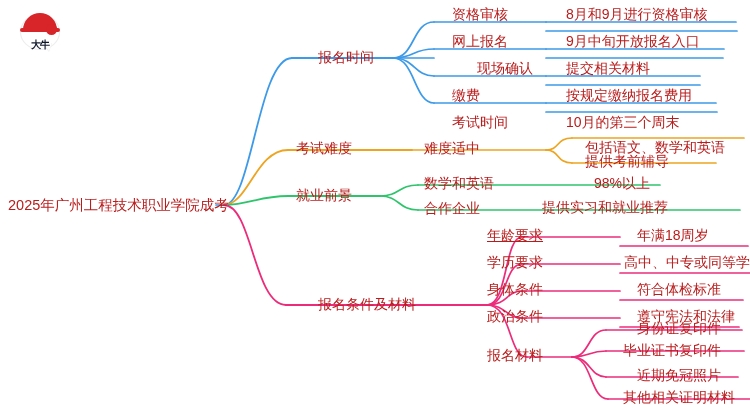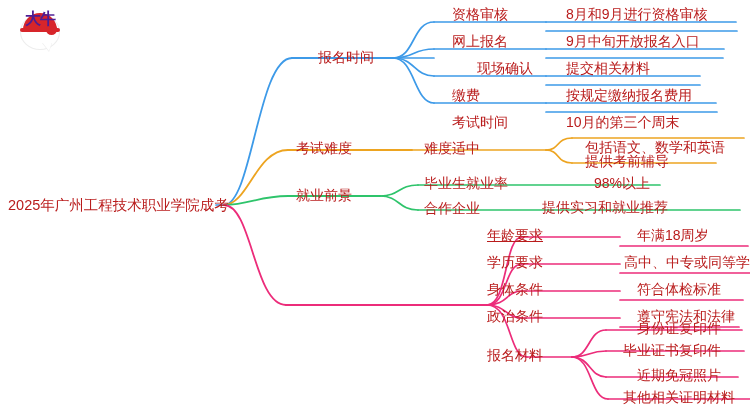--- a/index.html
+++ b/index.html
@@ -32,22 +32,22 @@
   }
   #logo-mark .cap:after{
     content:"";position:absolute;left:-3px;bottom:-2px;width:40px;height:4px;
     background:#d7252a;border-radius:2px;
   }
   #logo-mark .dot{
     position:absolute;right:5px;top:13px;width:11px;height:11px;border-radius:50%;
     background:#d7252a;
   }
   #logo-mark .cn{
-    position:absolute;left:6px;top:2px;width:32px;height:22px;
-    font-size:16px;line-height:11px;color:#4c1d95;font-weight:bold;
+    position:absolute;left:6px;top:28px;width:32px;height:22px;
+    font-size:10px;line-height:11px;color:#0f172a;font-weight:bold;
     text-align:center;letter-spacing:-1px;
     font-family:"DejaVu Sans",sans-serif;
   }
   #logo-text{margin-left:6px;display:flex;flex-direction:column;justify-content:center;}
   #logo-title{
     font-size:19px;font-weight:bold;color:#1c9c3c;letter-spacing:0px;
     line-height:21px;white-space:nowrap;
   }
   #logo-sub{
     font-size:12.5px;font-weight:bold;color:#1c9c3c;letter-spacing:.3px;
@@ -182,25 +182,26 @@
 
   <div class="node l2" style="left:452px;top:115px;">考试时间</div>
   <div class="node l3" style="left:566px;top:115px;">10月的第三个周末</div>
 
   <div class="node l1" style="left:296px;top:141px;">考试难度</div>
   <div class="node l2" style="left:424px;top:141px;">难度适中</div>
   <div class="node l3" style="left:585px;top:129px;margin-top:11px;">包括语文、数学和英语</div>
   <div class="node l3" style="left:585px;top:154px;">提供考前辅导</div>
 
   <div class="node l1" style="left:296px;top:188px;">就业前景</div>
-  <div class="node l2" style="left:424px;top:176px;">毕业生就业率</div>
+  <div class="node l2" style="left:424px;top:176px;">数学和英语</div>
   <div class="node l3" style="left:594px;top:176px;">98%以上</div>
   <div class="node l2" style="left:424px;top:201px;">合作企业</div>
   <div class="node l3" style="left:542px;top:201px;font-family:Liberation Serif, serif;">提供实习和就业推荐</div>
 
+  <div class="node l1" style="left:318px;top:297px;">报名条件及材料</div>
 
   <div class="node l2" style="left:487px;top:228px;text-decoration:underline;">年龄要求</div>
   <div class="node l3" style="left:637px;top:228px;">年满18周岁</div>
 
   <div class="node l2" style="left:487px;top:255px;">学历要求</div>
   <div class="node l3" style="left:624px;top:255px;">高中、中专或同等学历</div>
 
   <div class="node l2" style="left:487px;top:282px;">身体条件</div>
   <div class="node l3" style="left:637px;top:282px;">符合体检标准</div>
 

